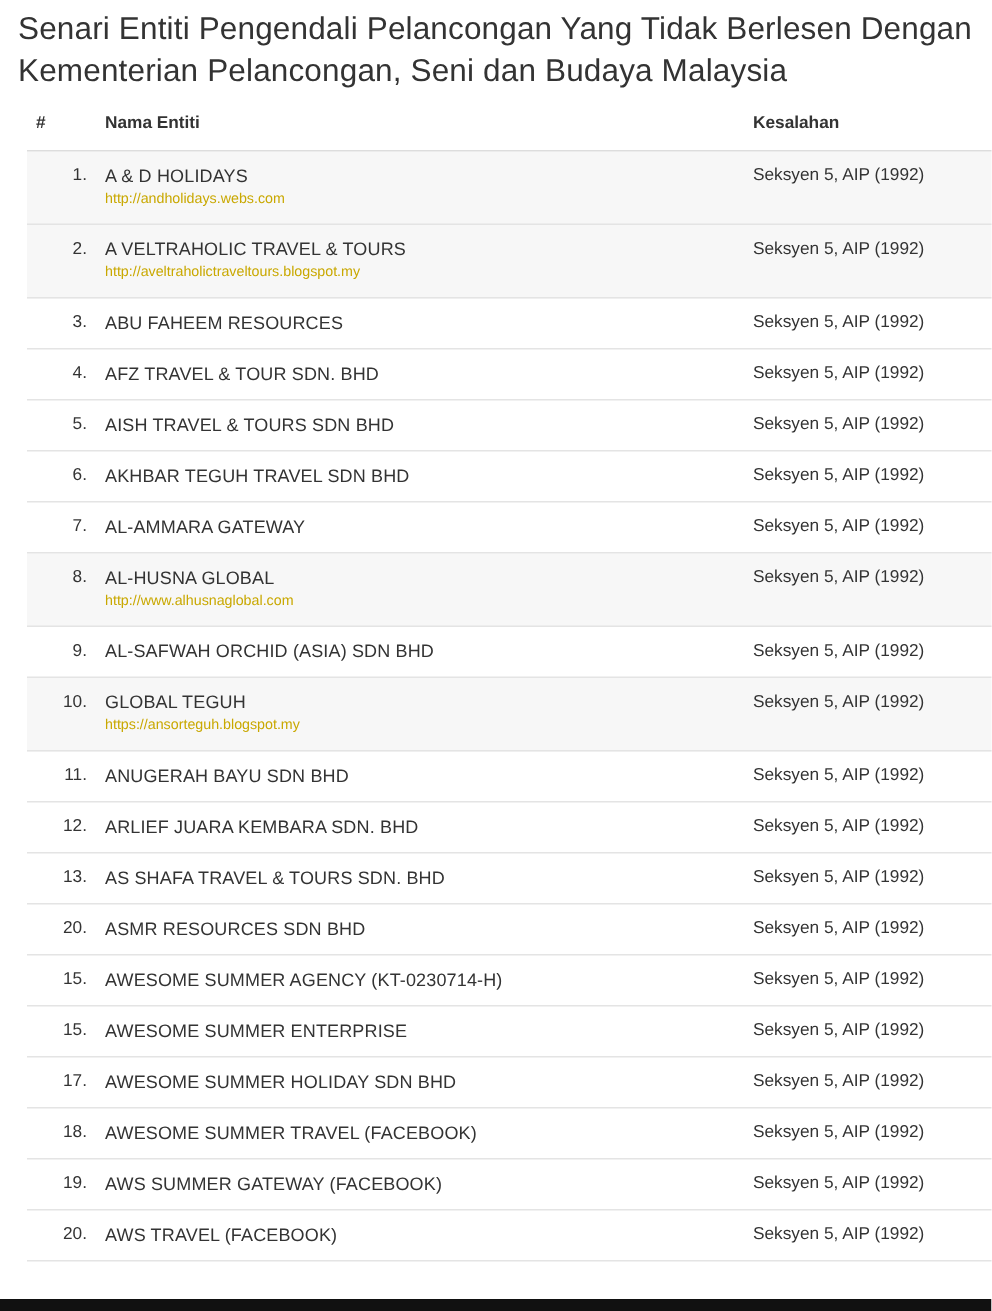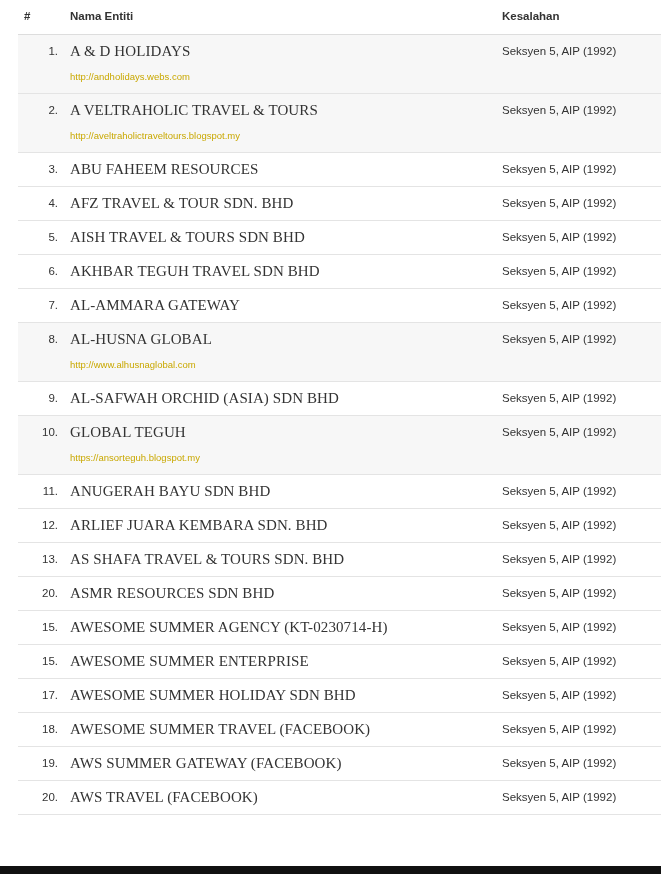--- a/index.html
+++ b/index.html
@@ -75,28 +75,27 @@
     font-size: 11.5px;
     color: #333333;
     line-height: 15px;
   }
   td.col-num {
     color: #333333;
     white-space: nowrap;
   }
   td.col-name .ent-name {
     display: block;
-    font-size: 15px;
+    font-size: 12px;
     color: #333333;
     letter-spacing: 0.1px;
-    font-family: Liberation Serif, serif;
   }
   td.col-name .ent-link {
     display: block;
-    margin-top: 10px;
+    margin-top: 0;
     font-size: 9.5px;
     color: #c9a800;
     text-decoration: none;
     word-break: break-all;
   }
   td.col-fault {
     color: #333333;
     white-space: nowrap;
   }
   .bottom-bar {
@@ -105,20 +104,21 @@
     bottom: 0;
     width: 661px;
     height: 8px;
     background: #111111;
   }
 </style>
 </head>
 <body>
 
 <div class="page">
+  <h1 class="page-title">Senari Entiti Pengendali Pelancongan Yang Tidak Berlesen Dengan Kementerian Pelancongan, Seni dan Budaya Malaysia</h1>
 
   <div class="table-wrap">
     <table class="entity-table">
       <thead>
         <tr>
           <th class="col-num">#</th>
           <th class="col-name">Nama Entiti</th>
           <th class="col-fault">Kesalahan</th>
         </tr>
       </thead>

